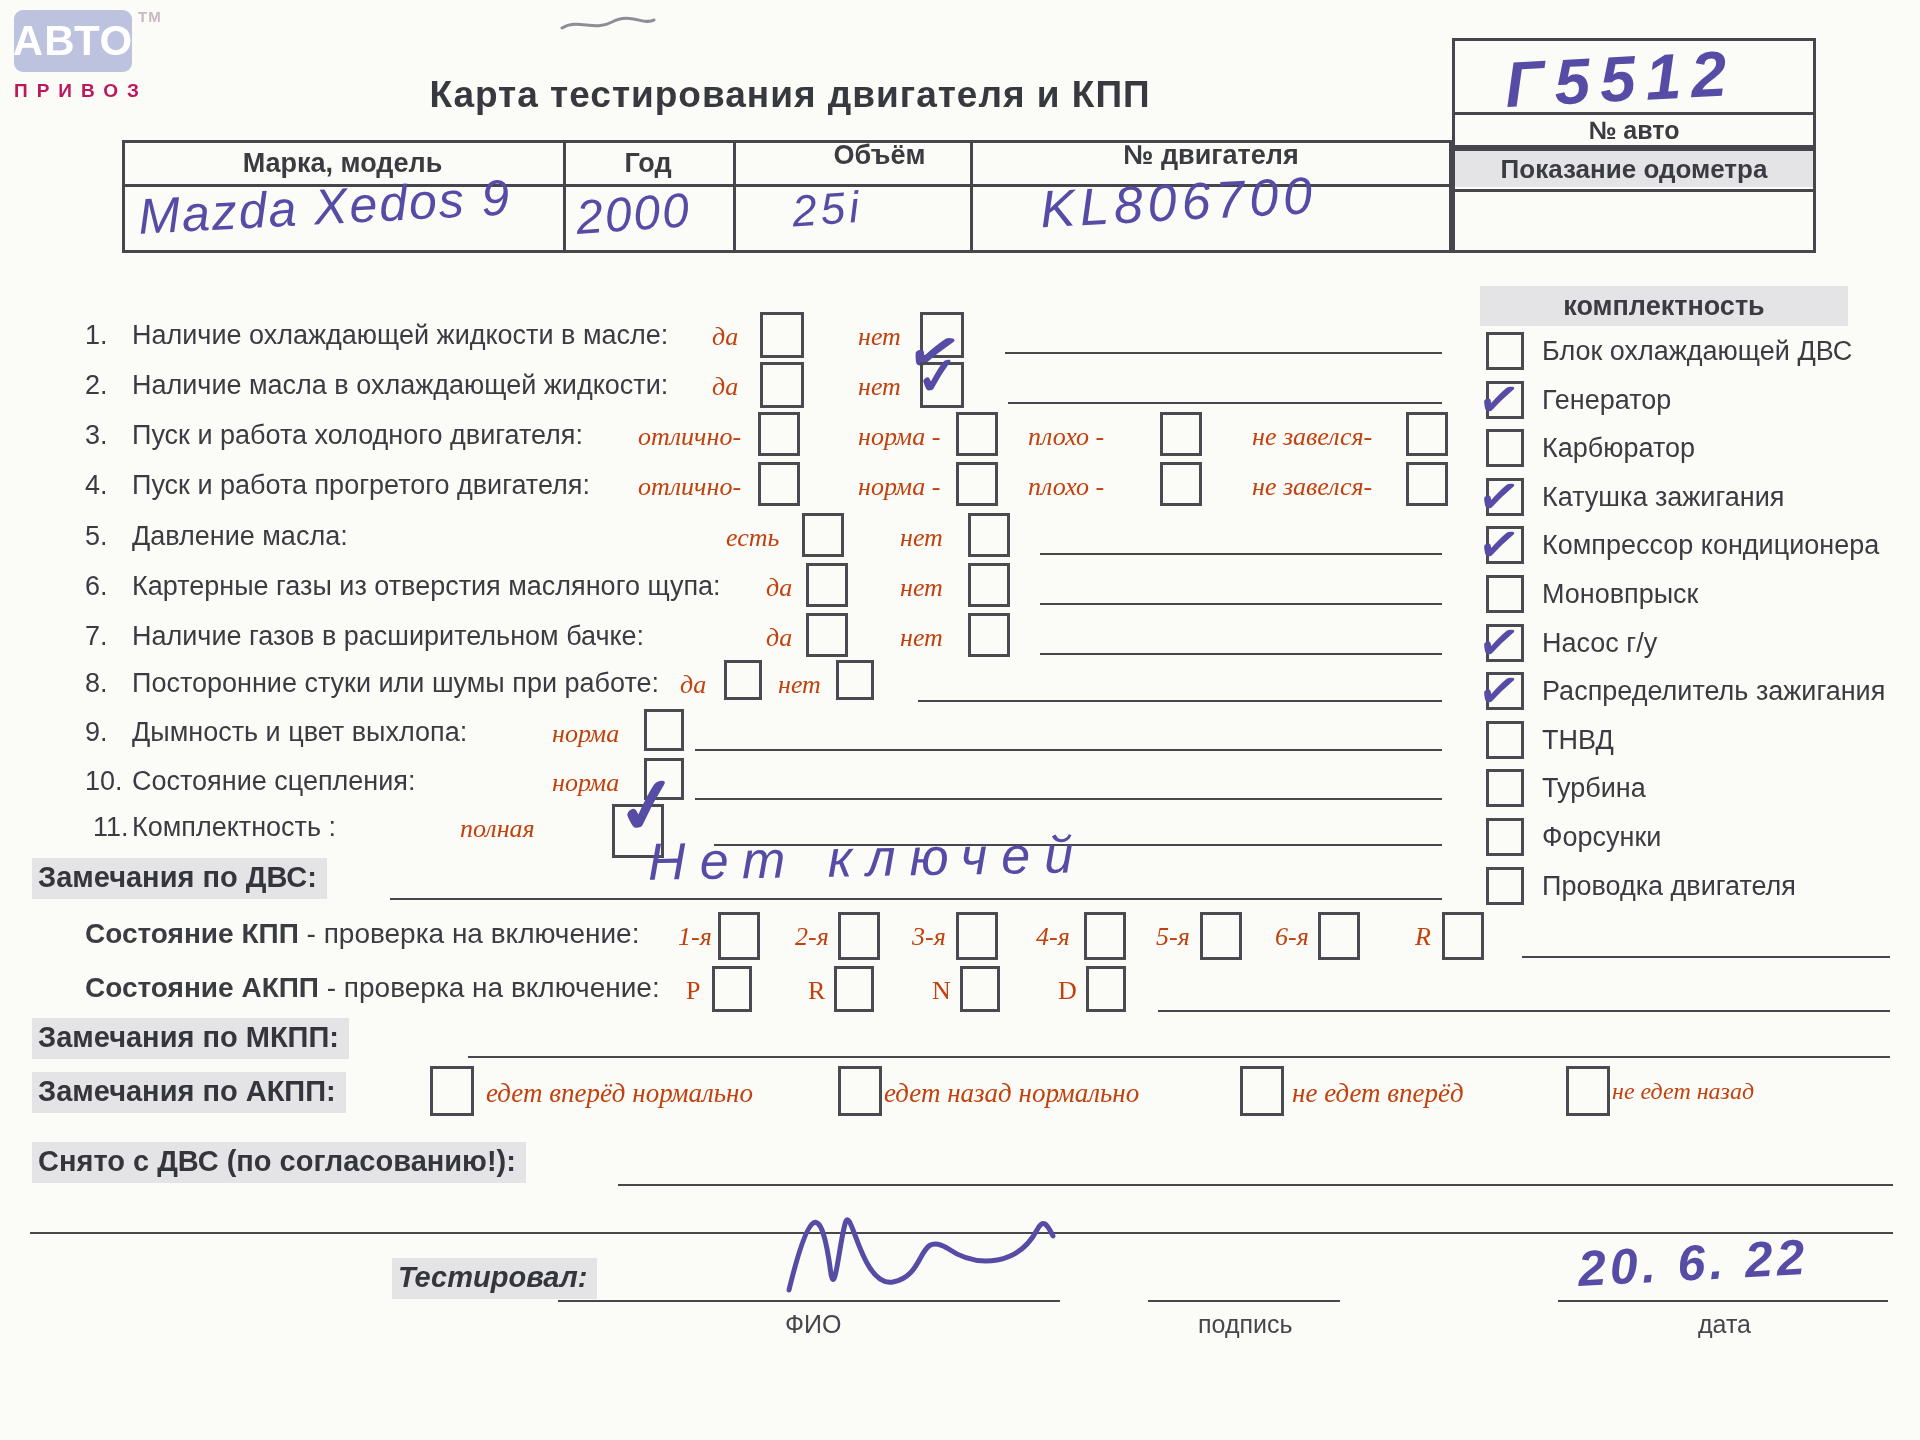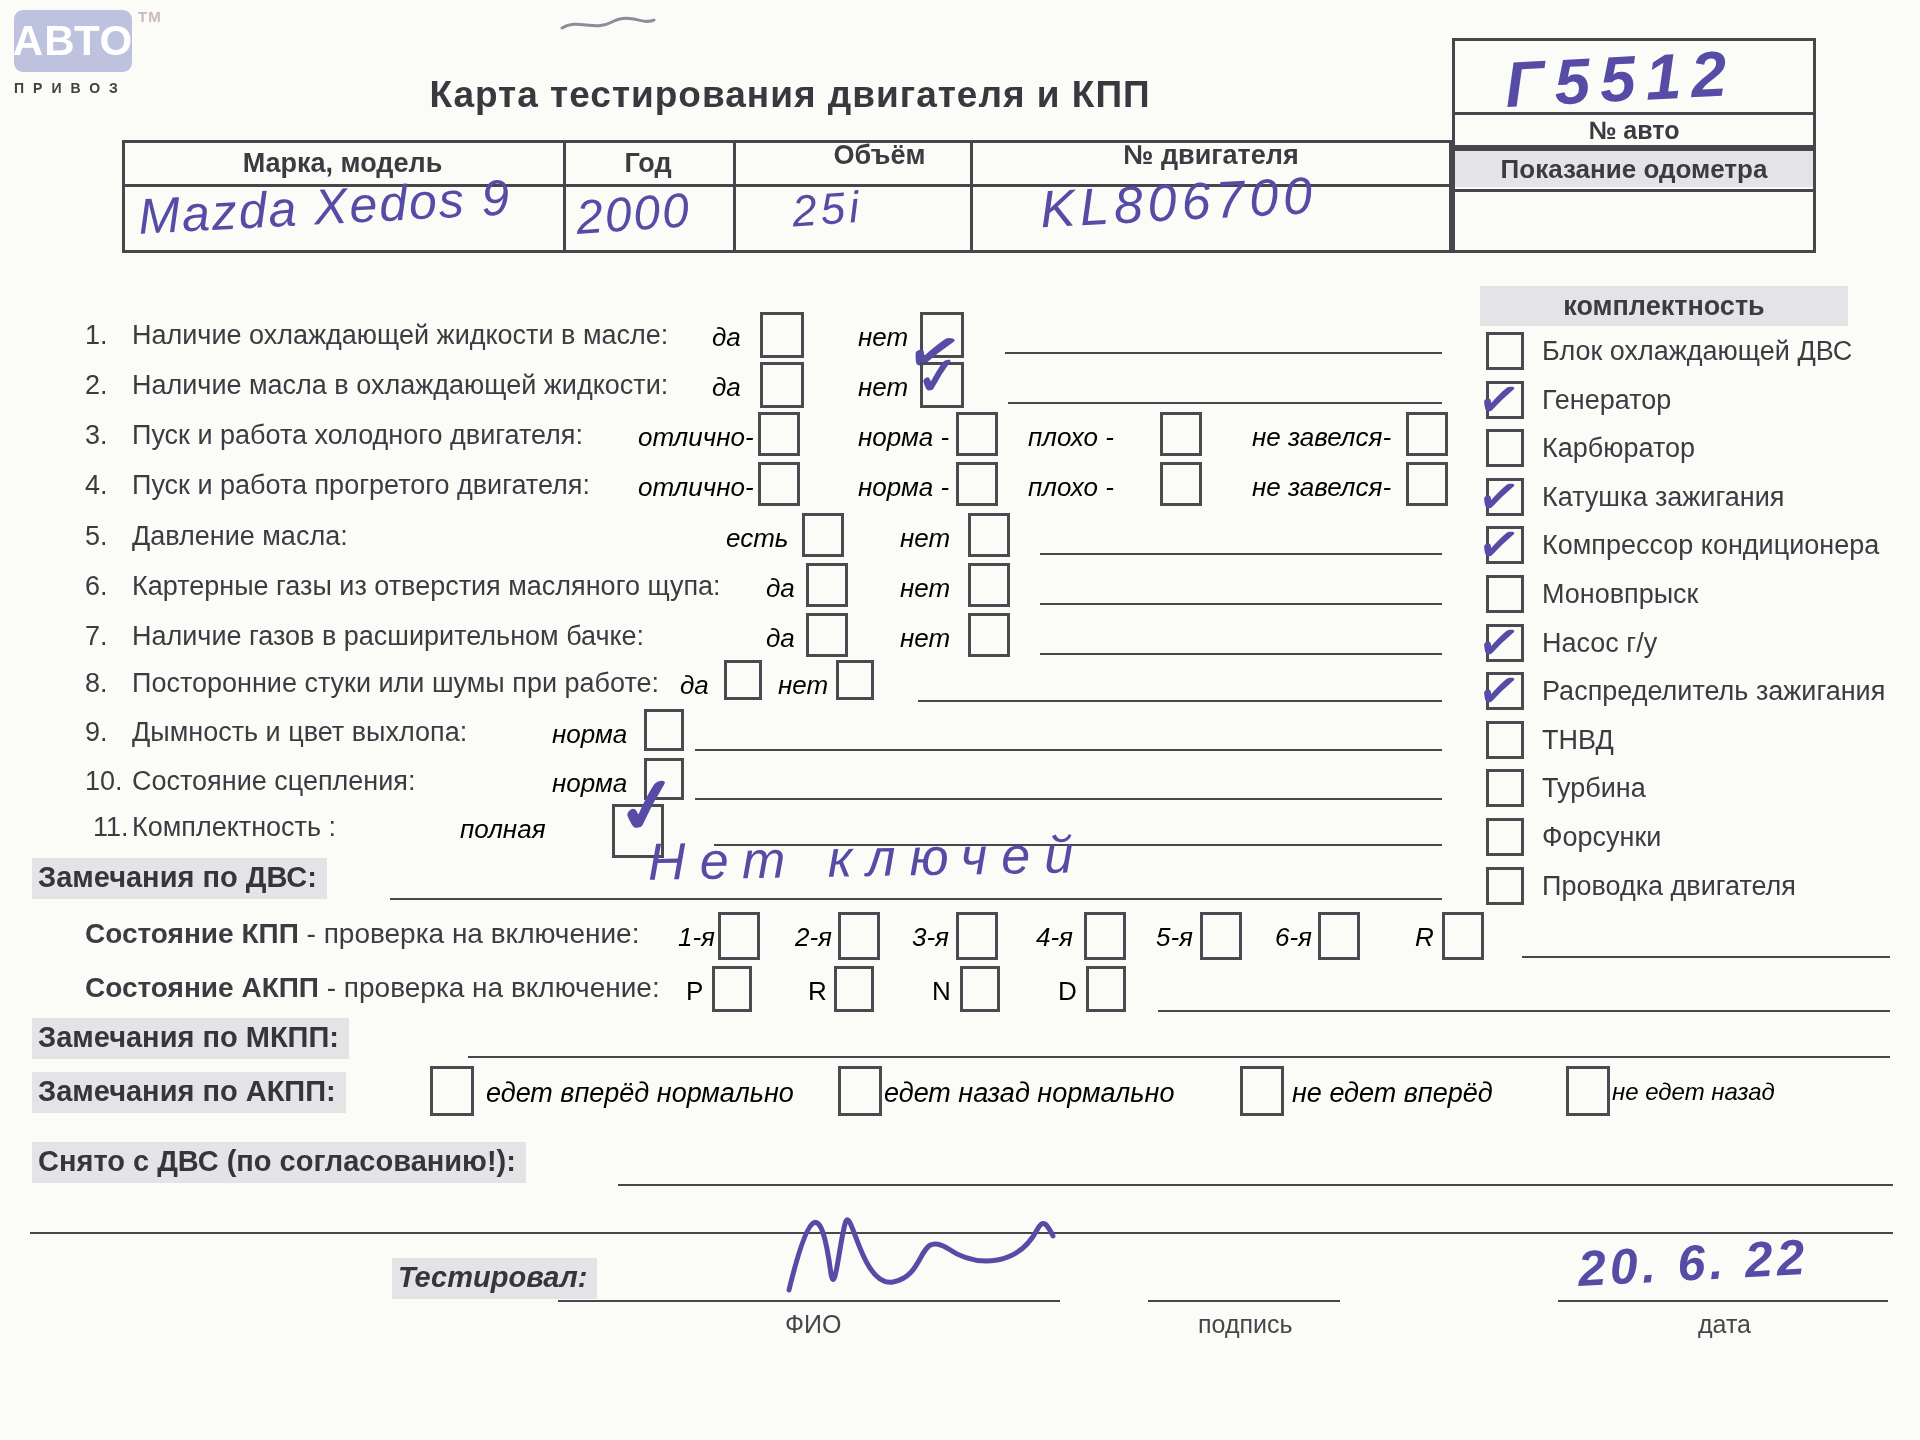--- a/index.html
+++ b/index.html
@@ -8,31 +8,31 @@
     background:#fbfbf8;
     font-family:"Liberation Sans", sans-serif;
     color:#3b3b42;overflow:hidden;
   }
   .abs{position:absolute;}
   
   .logo-box{position:absolute;left:14px;top:10px;width:118px;height:62px;background:#bdc3de;border-radius:9px;
             display:flex;align-items:center;justify-content:center;}
   .logo-text{color:#ffffff;font-weight:bold;font-size:42px;letter-spacing:1px;}
   .logo-tm{position:absolute;left:138px;top:8px;font-size:15px;color:#c8b8c2;font-weight:bold;letter-spacing:1px;}
-  .logo-sub{position:absolute;left:14px;top:80px;width:150px;font-size:14px;color:#404040;font-weight:bold;letter-spacing:9px;}
+  .logo-sub{position:absolute;left:14px;top:80px;width:150px;font-size:19px;color:#be185d;font-weight:bold;letter-spacing:9px;}
   
   .title{position:absolute;left:200px;top:74px;width:1180px;text-align:center;
          font-size:37px;font-weight:bold;letter-spacing:1px;color:#38383f;}
   
   .bordered{position:absolute;border:3px solid #46464c;box-sizing:border-box;background:transparent;}
   .cell-label{display:flex;align-items:center;justify-content:center;font-weight:bold;font-size:27px;color:#3b3b42;}
   .shade{background:#e4e4e7;}
   .line{position:absolute;border-bottom:2px solid #47474d;height:0;}
   .cb{position:absolute;border:3px solid #4a4a50;box-sizing:border-box;background:transparent;}
-  .opt-label{position:absolute;font-style:italic;font-size:26px;color:#000000;white-space:nowrap;}
+  .opt-label{position:absolute;font-style:italic;font-size:26px;color:#c2410c;white-space:nowrap;font-family:Liberation Serif, serif;}
   .item-num{position:absolute;font-size:27px;color:#3b3b42;}
   .item-label{position:absolute;font-size:27px;color:#3b3b42;white-space:nowrap;}
   .sec-label{position:absolute;font-weight:bold;font-size:29px;color:#35353c;background:#e4e4e7;padding:3px 10px 5px 6px;white-space:nowrap;}
   .comp-label{position:absolute;font-size:27px;color:#3b3b42;white-space:nowrap;}
   .check{position:absolute;color:var(--ink,#564ca6);font-weight:bold;pointer-events:none;line-height:1;}
   .ink{color:var(--ink,#564ca6);font-style:italic;white-space:nowrap;}
   .small-cap{position:absolute;font-size:25px;color:#46464c;}
 </style>
 </head>
 <body>

